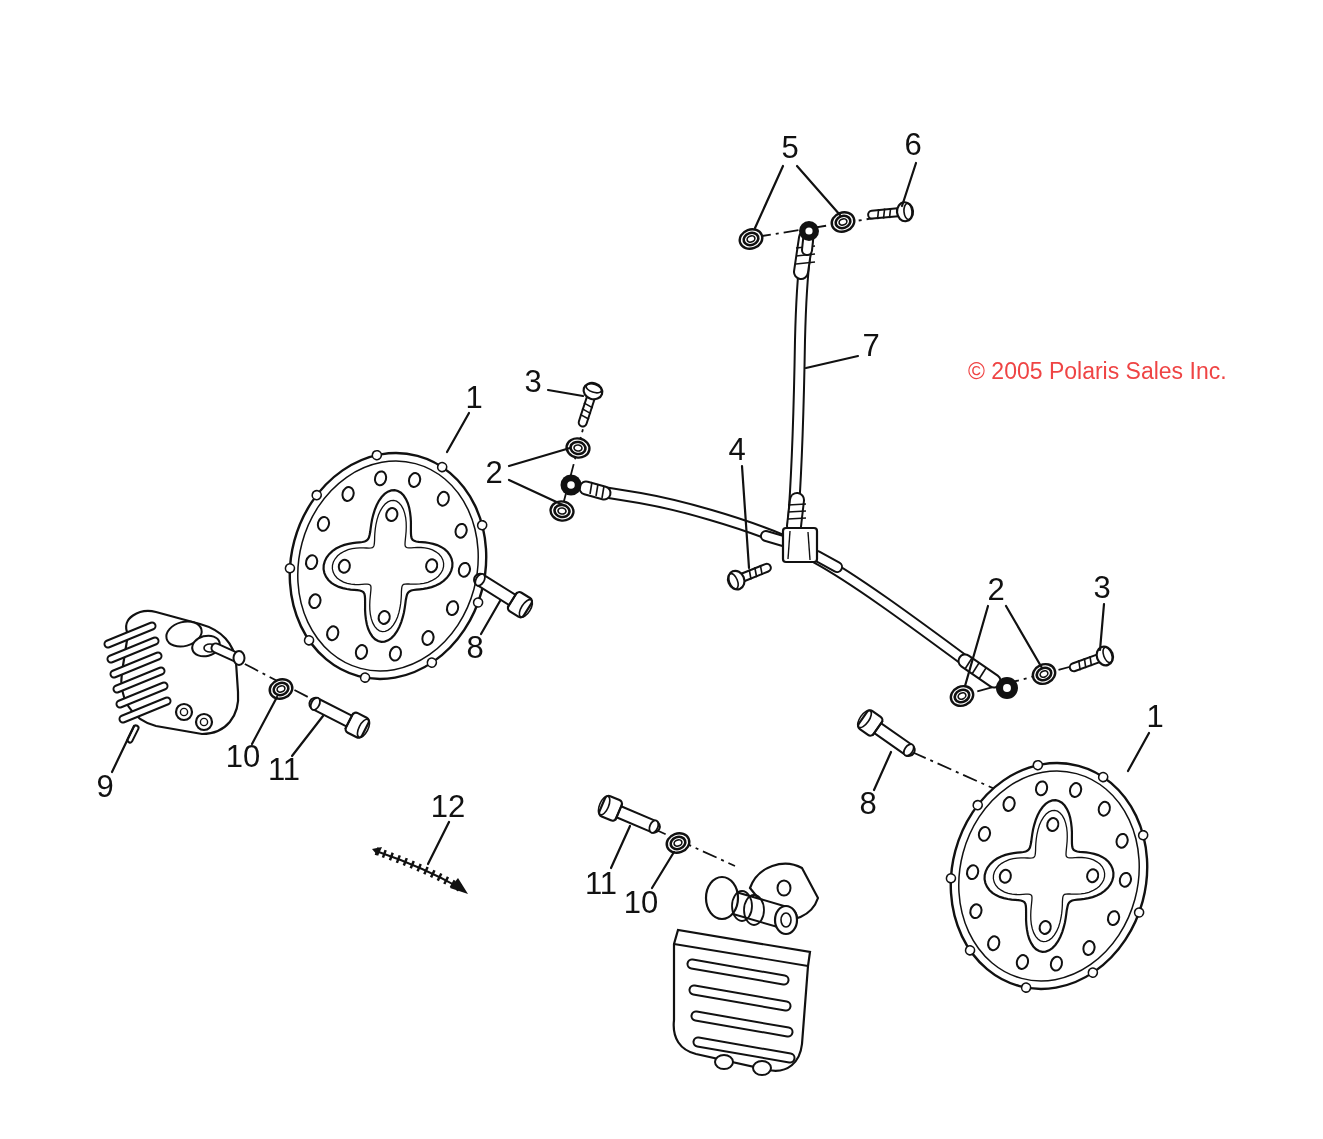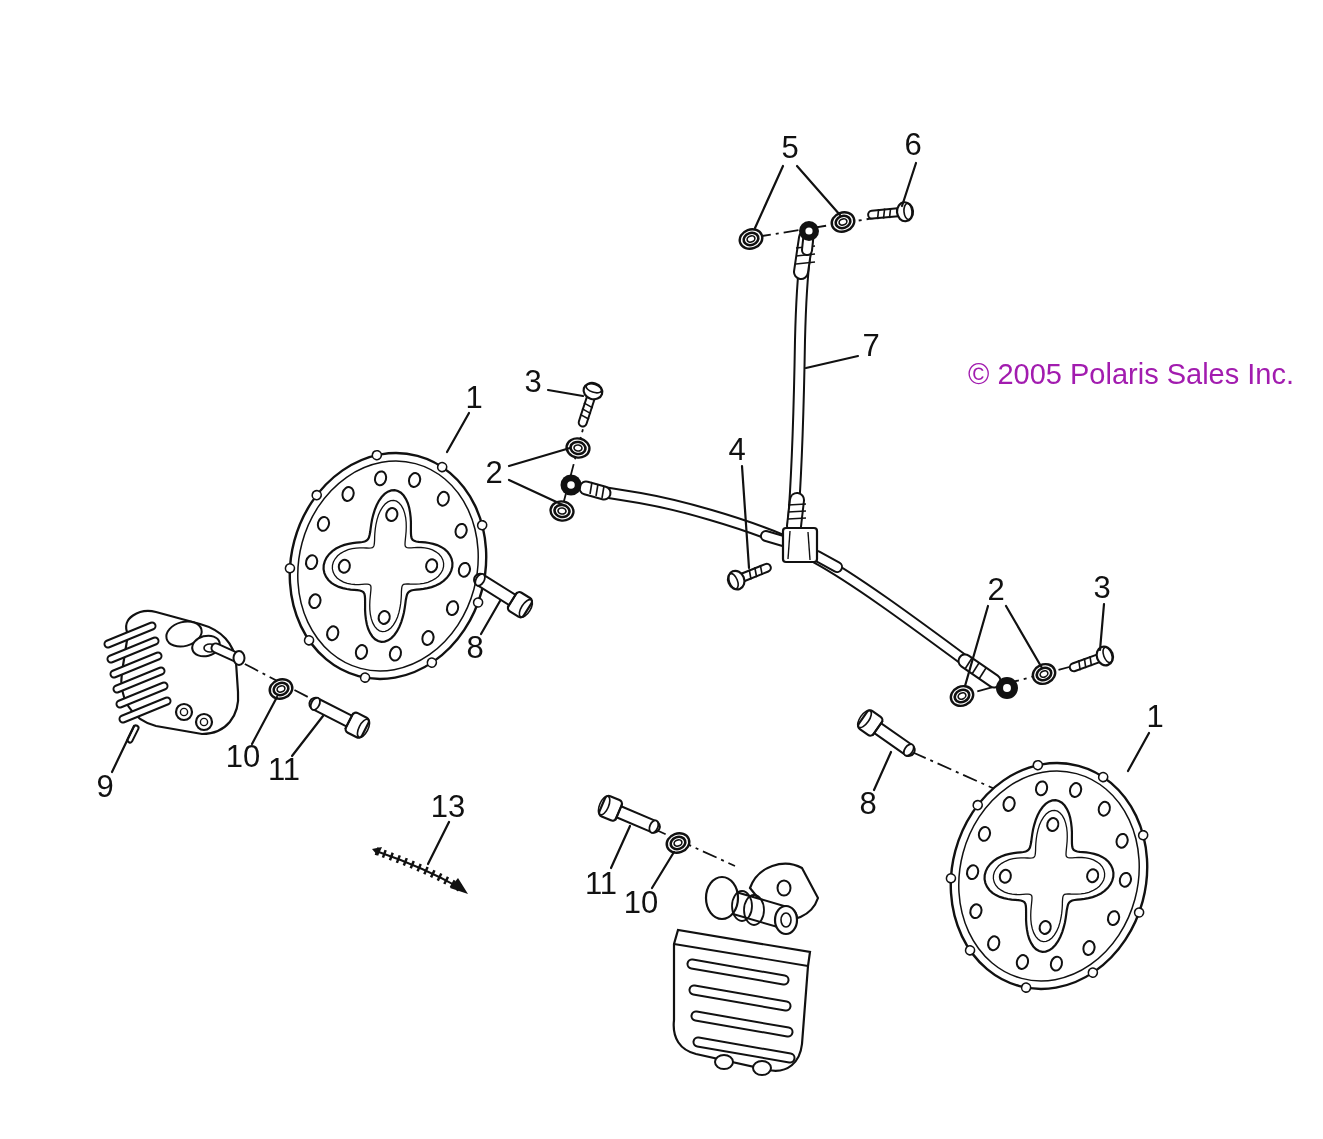--- a/index.html
+++ b/index.html
@@ -1,21 +1,21 @@
 <!DOCTYPE html>
 <html><head>
 <meta charset="utf-8">
 <style>
   html,body{margin:0;padding:0;background:#fff;}
   .stage{position:relative;width:1323px;height:1139px;background:#fff;overflow:hidden;
          font-family:"Liberation Sans",sans-serif;}
   .stage svg{position:absolute;left:0;top:0;}
   .callout{position:absolute;transform:translate(-50%,-50%);font-size:31px;color:#111;
            font-family:"Liberation Sans",sans-serif;line-height:1;white-space:nowrap;}
-  .copyright{position:absolute;font-size:29px;color:#a21caf;white-space:nowrap;
+  .copyright{position:absolute;font-size:23px;color:#ef4444;white-space:nowrap;
              font-family:"Liberation Sans",sans-serif;}
 </style>
 </head>
 <body>
 
 <div class="stage">
 
 <svg width="1323" height="1139" viewBox="0 0 1323 1139">
 
   <g id="centerlines" stroke="#111" stroke-width="1.8" stroke-dasharray="15 5 3 5" fill="none">
@@ -357,16 +357,16 @@
   <div class="callout" style="left:790px;top:147px">5</div>
   <div class="callout" style="left:913px;top:144px">6</div>
   <div class="callout" style="left:871px;top:345px">7</div>
   <div class="callout" style="left:475px;top:647px">8</div>
   <div class="callout" style="left:868px;top:803px">8</div>
   <div class="callout" style="left:105px;top:786px">9</div>
   <div class="callout" style="left:243px;top:756px">10</div>
   <div class="callout" style="left:641px;top:902px">10</div>
   <div class="callout" style="left:284px;top:769px">11</div>
   <div class="callout" style="left:601px;top:883px">11</div>
-  <div class="callout" style="left:448px;top:806px">13</div>
+  <div class="callout" style="left:448px;top:806px">12</div>
 
   <div class="copyright" style="left:968px;top:358px">© 2005 Polaris Sales Inc.</div>
 </div>
 
 </body></html>

